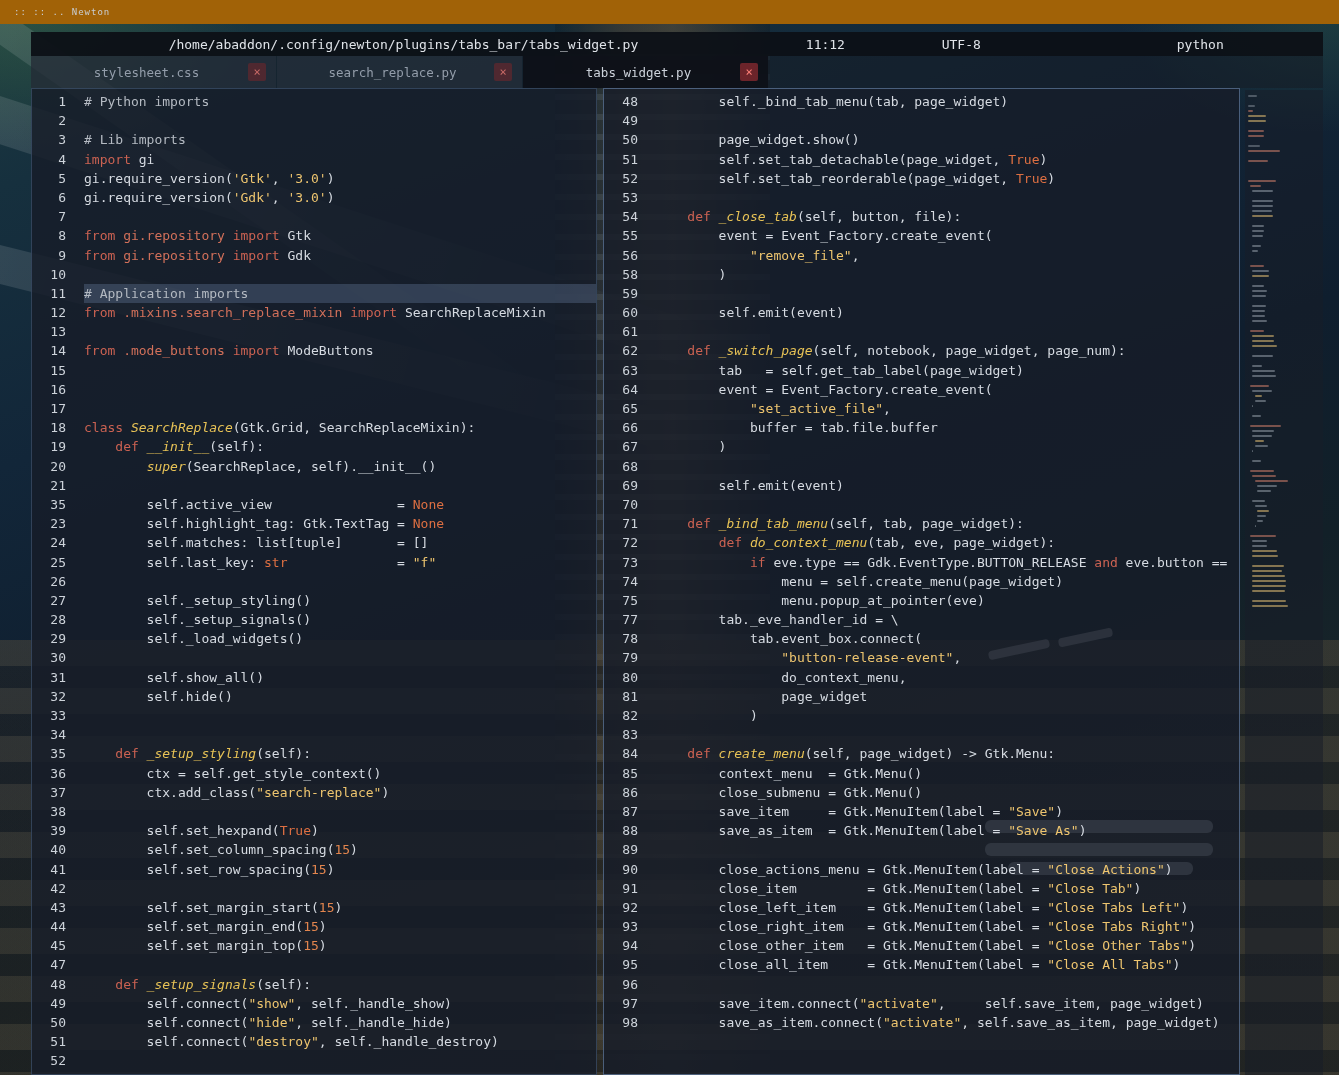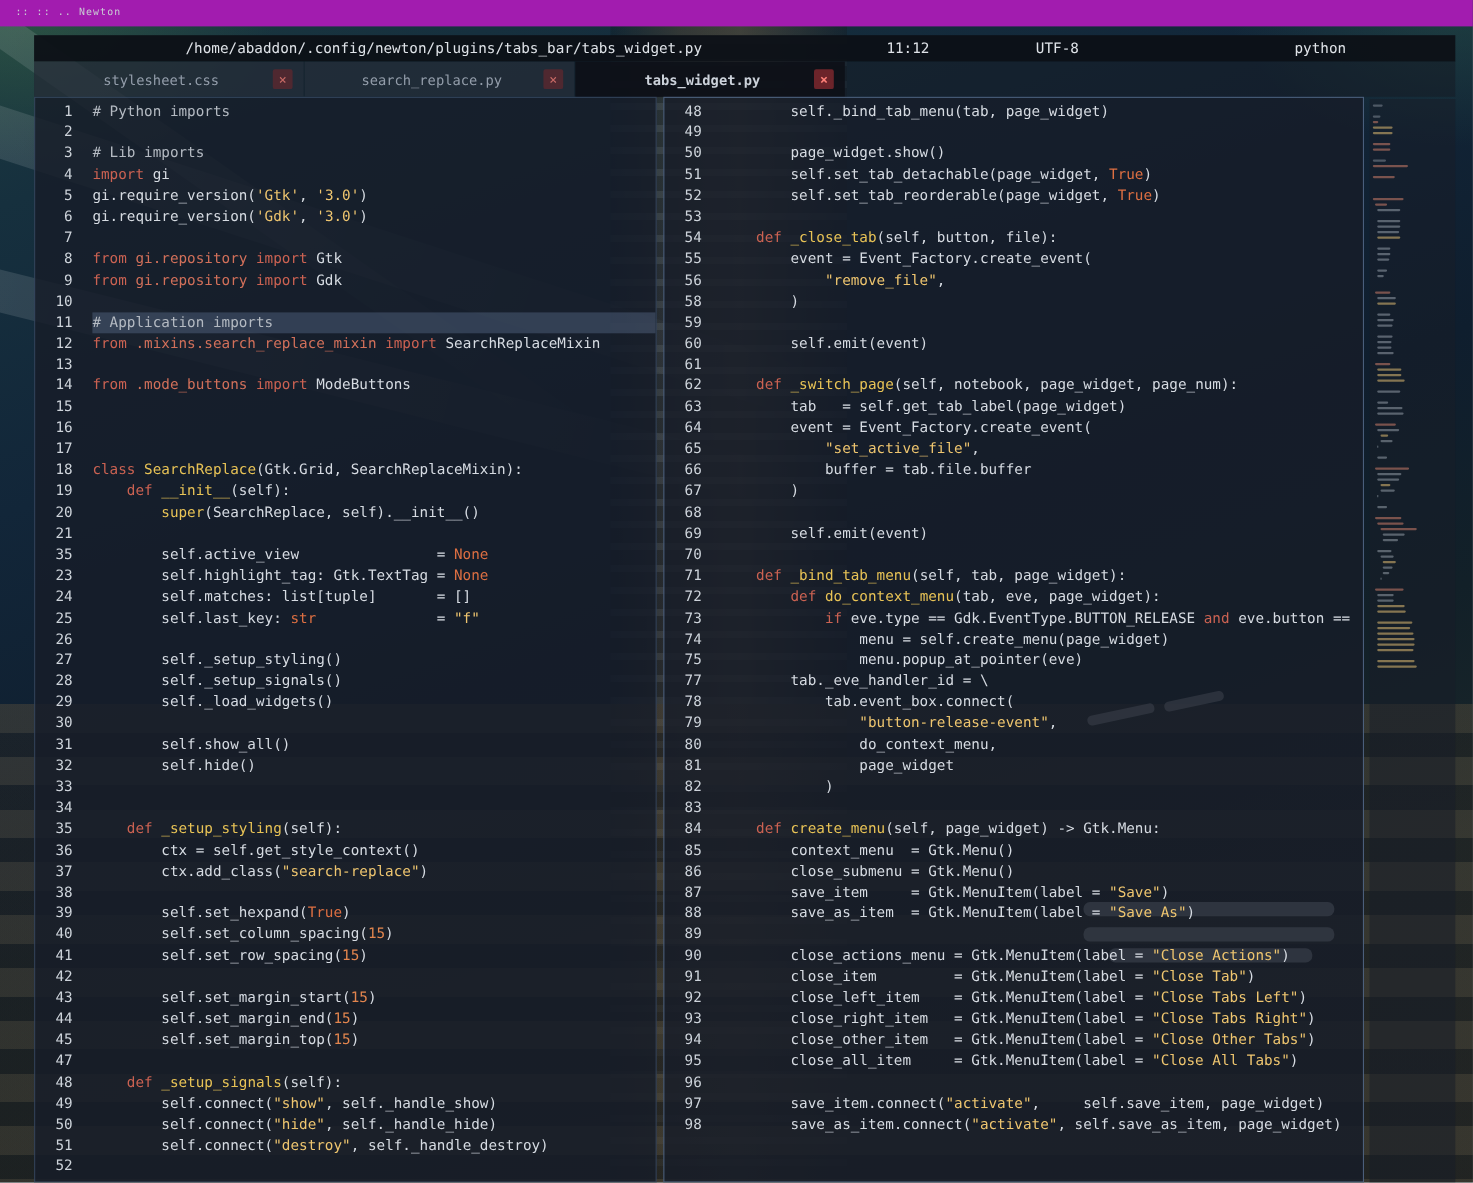--- a/index.html
+++ b/index.html
@@ -29,33 +29,33 @@
   .beam3{left:-40px;top:-20px;width:700px;height:30px;transform:rotate(35deg);transform-origin:left top;}
   .bg-bar{position:absolute;height:13px;border-radius:6px;background:rgba(205,210,214,0.8);}
   .bar1{left:985px;top:820px;width:228px;}
   .bar2{left:985px;top:843px;width:228px;}
   .bar3{left:1008px;top:862px;width:185px;}
   .bg-dash{position:absolute;height:9px;border-radius:4px;background:rgba(220,225,228,0.65);}
   .dash1{left:988px;top:645px;width:62px;transform:rotate(-12deg);}
   .dash2{left:1058px;top:633px;width:55px;transform:rotate(-12deg);}
 
   
-  .titlebar{position:absolute;top:0;left:0;right:0;height:24px;background:#a21caf;
+  .titlebar{position:absolute;top:0;left:0;right:0;height:24px;background:#a16207;
     color:#c9ced4;font-size:9px;line-height:24px;padding-left:14px;letter-spacing:1px;box-sizing:border-box;}
   .window{position:absolute;left:31px;top:32px;width:1292px;bottom:0;}
   .header{height:24px;display:flex;align-items:center;background:rgba(13,17,23,0.96);
     color:#dfe3e8;font-size:13px;}
   .h-path{width:47%;text-align:right;}
   .h-time{width:16%;text-align:right;}
   .h-enc{width:18%;text-align:center;}
   .h-lang{flex:1;text-align:center;}
   .tabbar{height:32px;display:flex;background:rgba(22,27,36,0.55);}
   .tab{width:245px;display:flex;align-items:center;padding:0 10px 0 14px;box-sizing:border-box;
     background:rgba(44,51,64,0.5);margin-right:1px;cursor:default;}
-  .tab.active{background:rgba(14,17,24,0.96);font-weight:bold;}
+  .tab.active{background:rgba(14,17,24,0.96);}
   .tab-label{flex:1;text-align:center;font-size:12.5px;color:#939daa;}
   .tab.active .tab-label{color:#ccd2da;}
   .tab-close{flex:0 0 18px;height:18px;background:rgba(105,38,44,0.65);border-radius:2px;
     color:#c96a66;font-size:12px;line-height:18px;text-align:center;}
   .tab.active .tab-close{background:rgba(125,40,46,0.85);color:#ff8078;}
   .tabbar-rest{flex:1;}
 
   
   .editors{position:absolute;top:56px;left:0;right:0;bottom:0;}
   .pane{position:absolute;top:0;bottom:0;overflow:hidden;background:rgba(23,29,40,0.84);
@@ -67,21 +67,21 @@
   .codewrap{flex:1;white-space:pre;overflow:hidden;}
   .line.current .codewrap{background:rgba(125,150,190,0.28);}
   .t-pln{color:var(--text,#d6dbe2);}
   .t-com{color:var(--comment,#b4bac2);}
   .t-kw{color:var(--keyword,#cb6252);}
   .t-mod{color:var(--module,#d2705a);}
   .t-str{color:var(--string,#eec56f);}
   .t-num{color:var(--number,#e2854e);}
   .t-const{color:var(--constant,#dd6f42);}
   .t-typ{color:var(--constant,#dd6f42);}
-  .t-fn{color:var(--function,#e8c356);}
+  .t-fn{color:var(--function,#e8c356);font-style:italic;}
 
   .minimap{position:absolute;left:1214px;width:78px;top:2px;bottom:0;
     background:rgba(23,29,40,0.55);padding:5px 3px;box-sizing:border-box;}
   .mm-line{height:2px;margin-bottom:3px;border-radius:1px;}
 </style>
 </head>
 <body>
 
 <div class="bg">
   <div class="bg-tower"></div>

